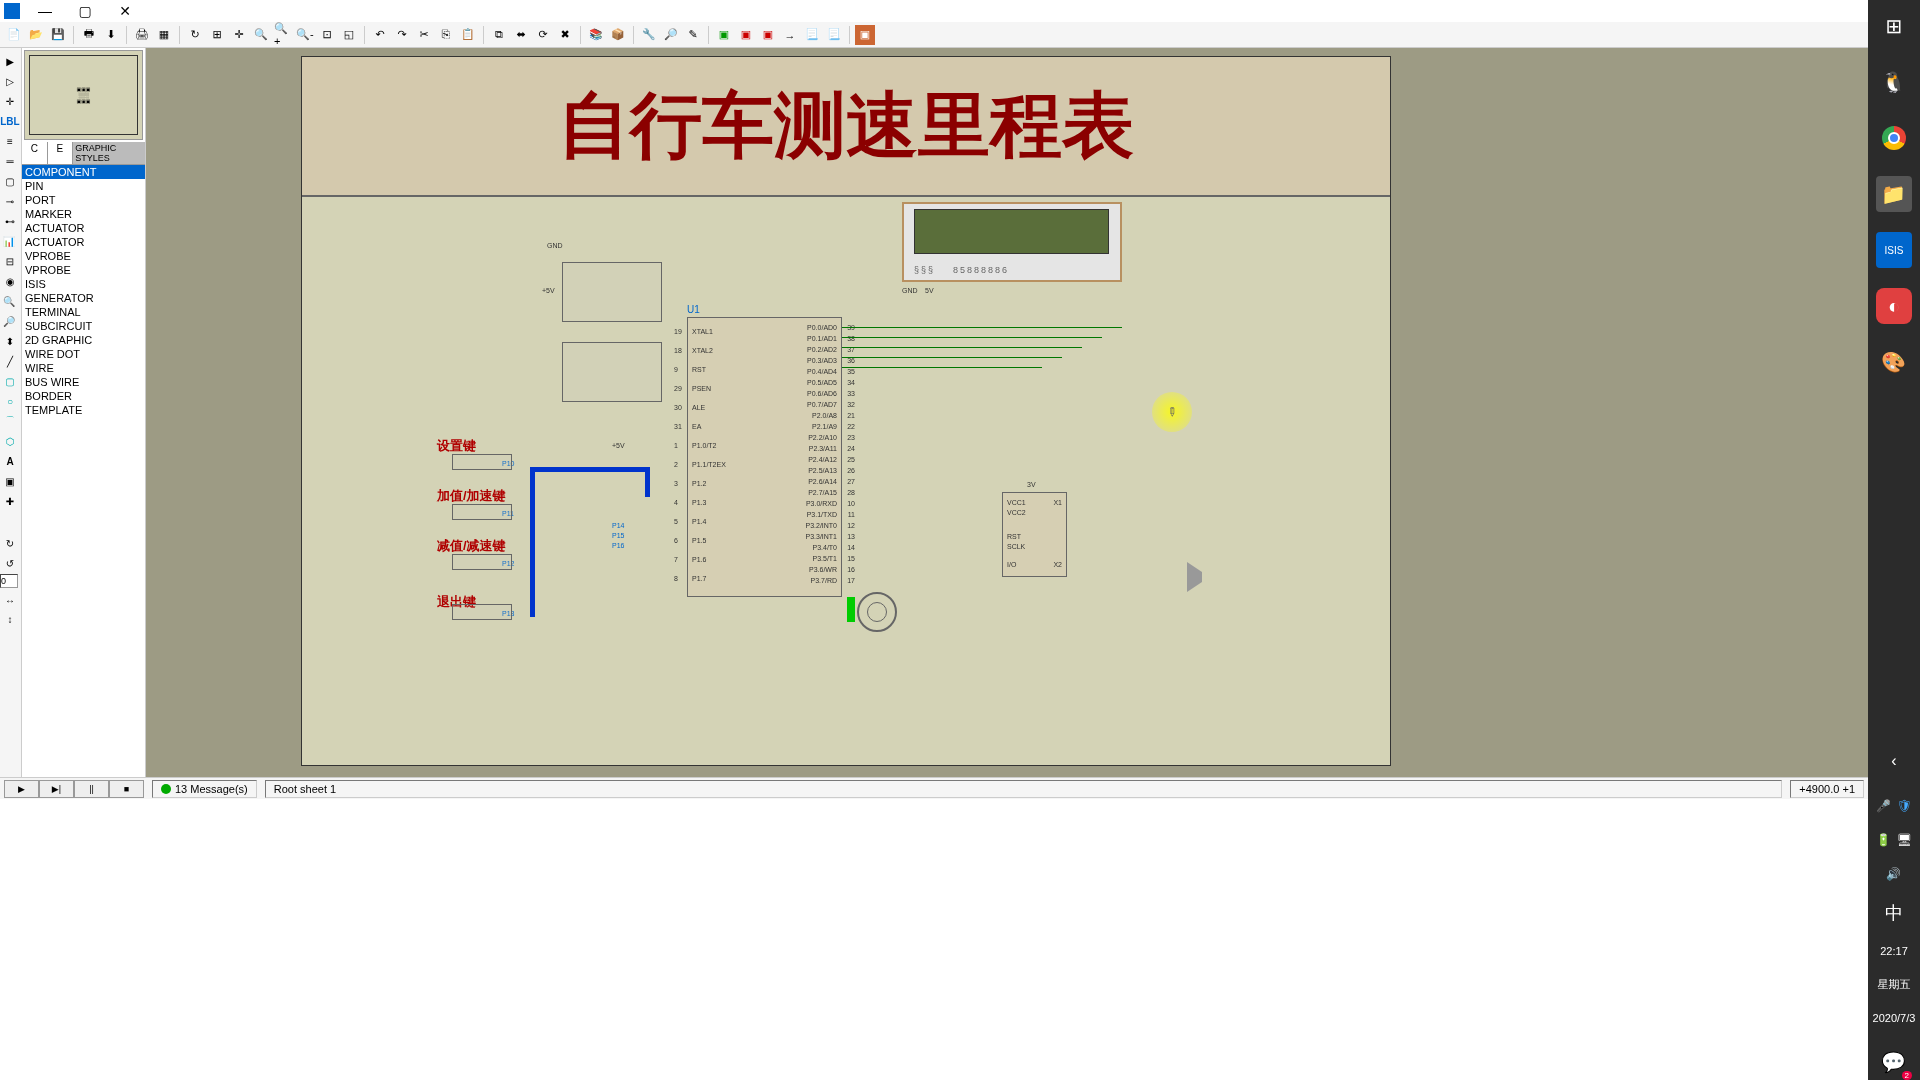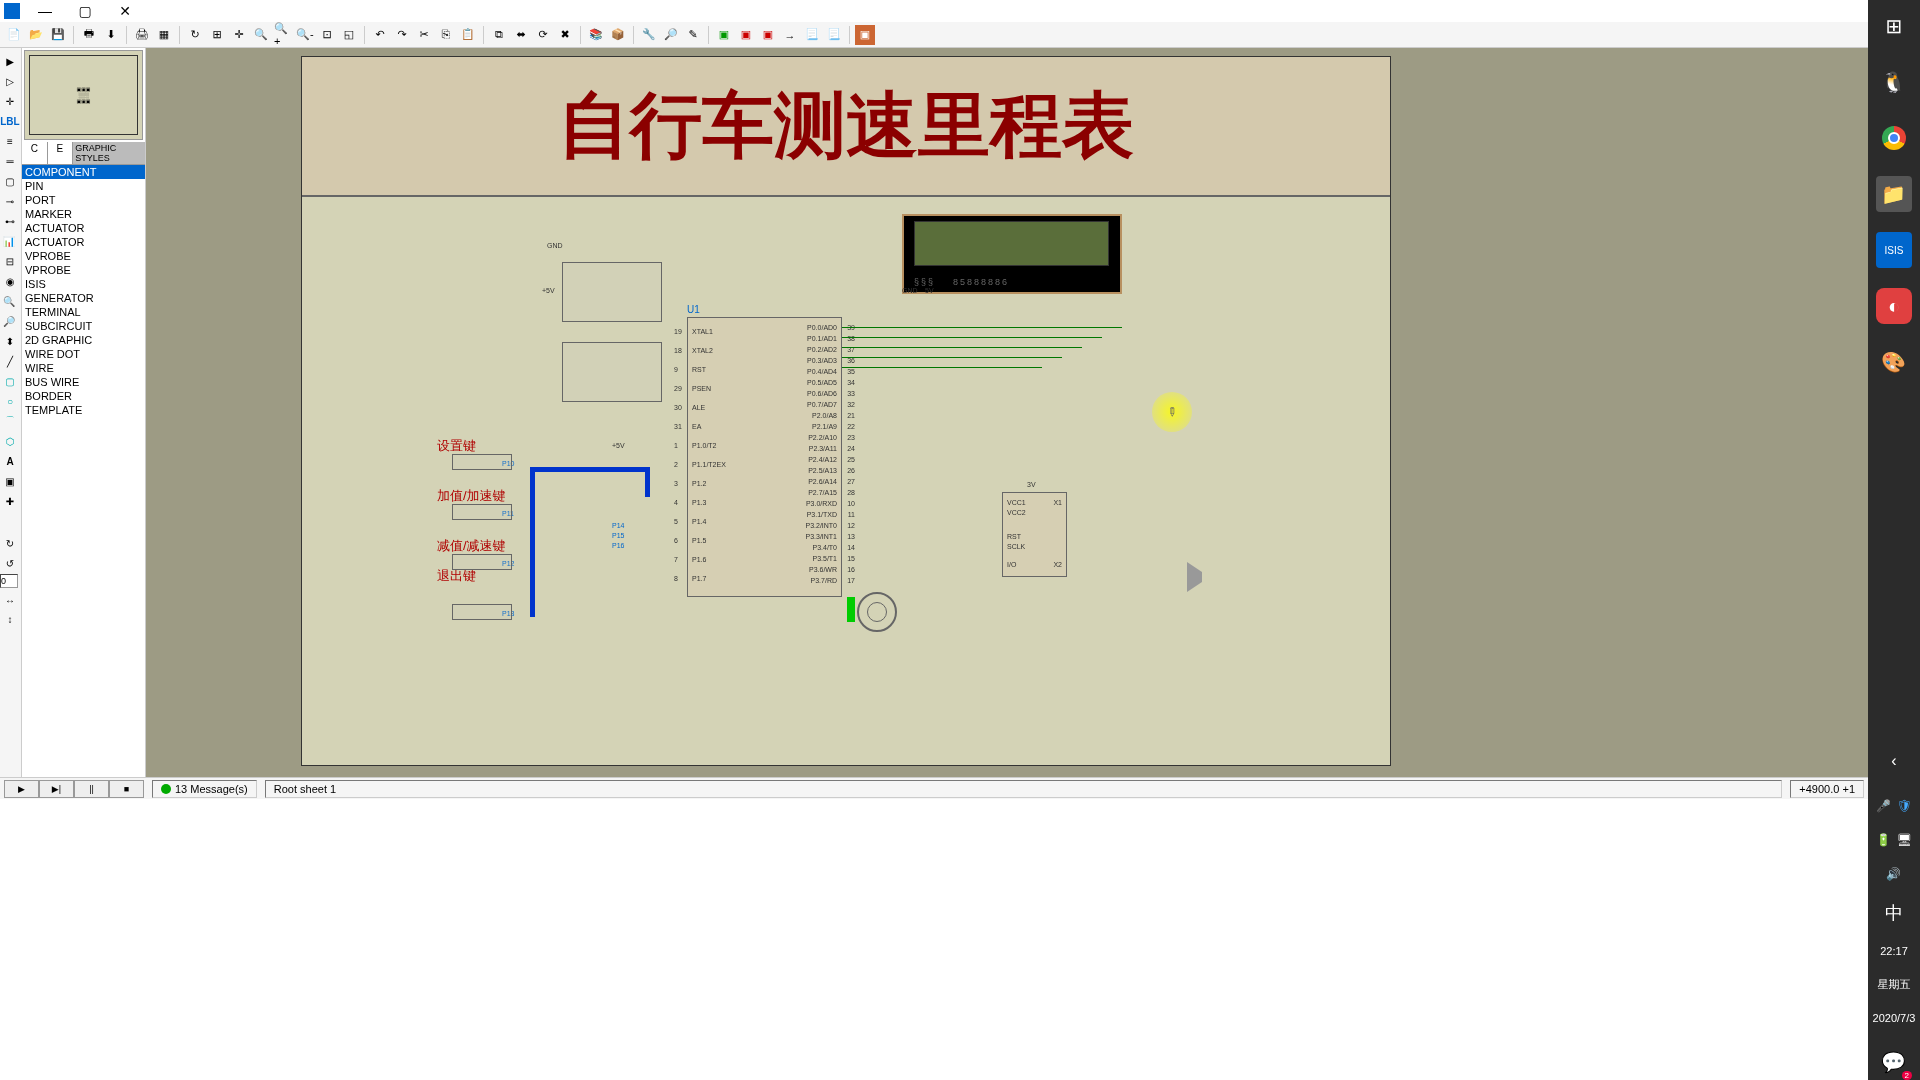--- a/index.html
+++ b/index.html
@@ -27,25 +27,25 @@
 .browser-list .item.selected { background: #0066cc; color: #fff; }
 .canvas { flex: 1; background: #9d9b84; position: relative; overflow: hidden; }
 .sheet { position: absolute; left: 155px; top: 8px; width: 1090px; height: 710px; background: #d4d3b6; border: 1px solid #333; }
 .title-block { position: absolute; left: 0; top: 0; right: 0; height: 140px; background: #d4c9ad; border-bottom: 2px solid #666; display: flex; align-items: center; justify-content: center; }
 .title-text { font-size: 72px; color: #8b0000; font-family: "SimSun", serif; font-weight: bold; }
 .author { position: absolute; left: 120px; top: 160px; font-size: 36px; color: #00b000; font-family: "SimSun", serif; }
 .schematic { position: absolute; left: 0; top: 145px; right: 0; bottom: 0; }
 .chip { position: absolute; left: 385px; top: 115px; width: 155px; height: 280px; background: #d6cfb3; border: 1px solid #666; }
 .chip-label { position: absolute; left: 385px; top: 102px; font-size: 10px; color: #0066cc; }
 .pin-text { font-size: 7px; color: #333; position: absolute; }
-.lcd { position: absolute; left: 600px; top: 12px; width: 220px; height: 80px; border: 2px solid #b89060; background: #000000; }
+.lcd { position: absolute; left: 600px; top: 0; width: 220px; height: 80px; border: 2px solid #b89060; background: #e5e5e5; }
 .lcd-screen { position: absolute; left: 10px; top: 5px; width: 195px; height: 45px; background: #5a6e3a; border: 1px solid #333; }
 .lcd-text { position: absolute; left: 10px; bottom: 5px; font-size: 9px; color: #666; letter-spacing: 2px; }
 .rtc { position: absolute; left: 700px; top: 290px; width: 65px; height: 85px; background: #d6cfb3; border: 1px solid #666; }
-.btn-label { position: absolute; font-size: 13px; color: #b00000; font-weight: normal; }
+.btn-label { position: absolute; font-size: 13px; color: #b00000; font-weight: bold; }
 .bluewire { position: absolute; background: #0033cc; }
 .cursor-highlight { position: absolute; left: 850px; top: 190px; width: 40px; height: 40px; background: radial-gradient(circle, rgba(255,255,0,0.8) 0%, rgba(255,255,0,0.3) 70%, transparent 100%); border-radius: 50%; }
 .cursor-highlight .pen { position: absolute; left: 50%; top: 50%; transform: translate(-50%,-50%) rotate(45deg); font-size: 12px; color: #666; }
 .statusbar { height: 22px; background: #f5f5f5; border-top: 1px solid #ccc; display: flex; align-items: center; padding: 0 4px; gap: 8px; }
 .statusbar .play-controls { display: flex; gap: 0; }
 .statusbar .pbtn { width: 35px; height: 18px; border: 1px solid #999; background: #eee; display: flex; align-items: center; justify-content: center; cursor: pointer; font-size: 9px; }
 .statusbar .msg { display: flex; align-items: center; gap: 4px; padding: 0 8px; border: 1px inset #ccc; height: 18px; font-size: 11px; }
 .statusbar .sheet-name { flex: 1; padding: 0 8px; border: 1px inset #ccc; height: 18px; font-size: 11px; display: flex; align-items: center; }
 .statusbar .coords { padding: 0 8px; border: 1px inset #ccc; height: 18px; font-size: 11px; display: flex; align-items: center; }
 .rightdock { position: absolute; right: 0; top: 0; width: 52px; height: 100%; background: #2b2b2b; display: flex; flex-direction: column; align-items: center; padding-top: 8px; gap: 20px; }
@@ -283,21 +283,21 @@
             <div class="pin-text" style="left:4px;top:50px">SCLK</div>
             <div class="pin-text" style="left:4px;top:68px">I/O</div>
             <div class="pin-text" style="right:4px;top:6px">X1</div>
             <div class="pin-text" style="right:4px;top:68px">X2</div>
             <div class="pin-text" style="left:24px;top:-12px">3V</div>
           </div>
 
           <div class="btn-label" style="left:135px;top:235px">设置键</div>
           <div class="btn-label" style="left:135px;top:285px">加值/加速键</div>
           <div class="btn-label" style="left:135px;top:335px">减值/减速键</div>
-          <div class="btn-label" style="left:135px;top:365px">退出键</div>
+          <div class="btn-label" style="left:135px;top:391px">退出键</div>
 
           <div class="bluewire" style="left:228px;top:265px;width:120px;height:5px"></div>
           <div class="bluewire" style="left:228px;top:265px;width:5px;height:150px"></div>
           <div class="bluewire" style="left:343px;top:265px;width:5px;height:30px"></div>
 
           <div class="pin-text" style="left:200px;top:258px;color:#06c">P10</div>
           <div class="pin-text" style="left:200px;top:308px;color:#06c">P11</div>
           <div class="pin-text" style="left:200px;top:358px;color:#06c">P12</div>
           <div class="pin-text" style="left:200px;top:408px;color:#06c">P13</div>
           <div class="pin-text" style="left:310px;top:320px;color:#06c">P14</div>

